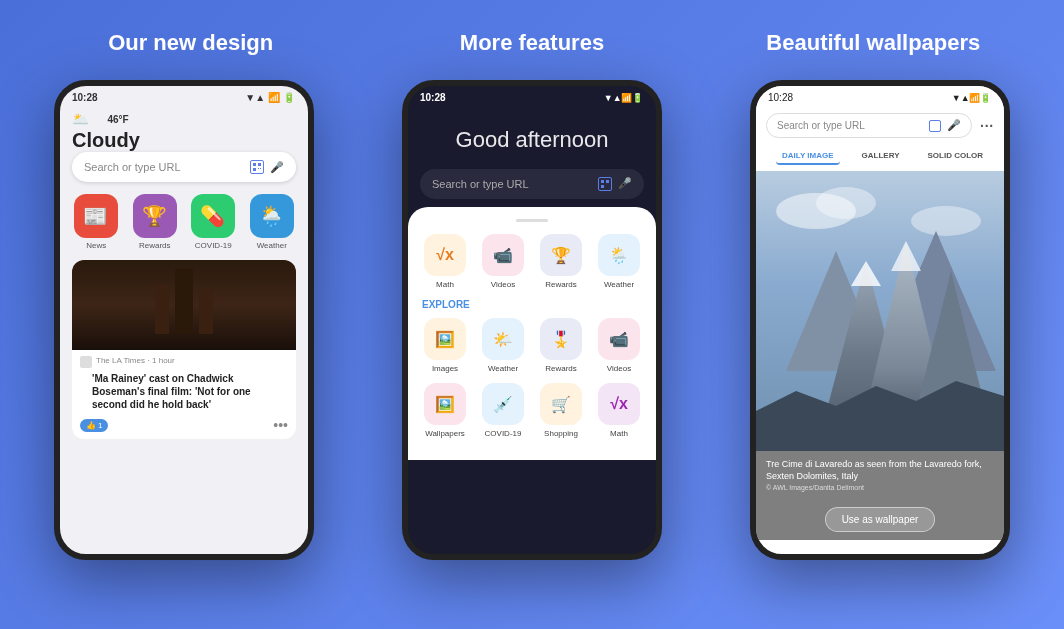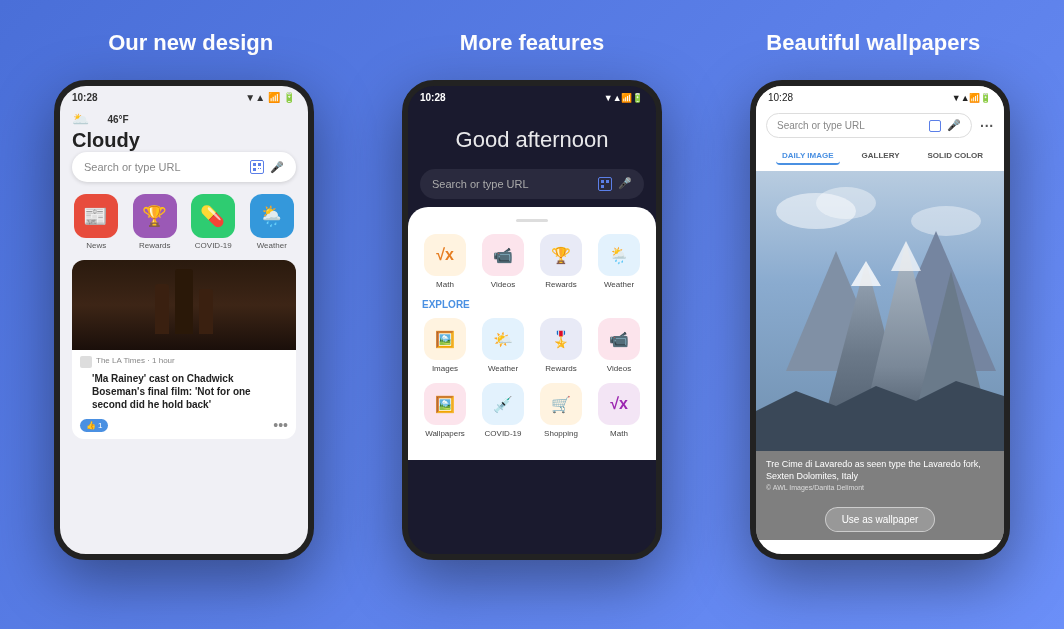--- a/index.html
+++ b/index.html
@@ -698,21 +698,21 @@
 
         <polygon points="110,90 125,115 95,115" fill="rgba(255,255,255,0.8)"></polygon>
         <polygon points="150,70 165,100 135,100" fill="rgba(255,255,255,0.7)"></polygon>
 
         <rect x="0" y="240" width="248" height="40" fill="#3a4858"></rect>
         <polygon points="0,240 40,220 80,235 120,215 160,230 200,210 248,225 248,280 0,280" fill="#3a4858"></polygon>
       </svg>
     </div>
 
     <div class="caption-box">
-      <div class="caption-title">Tre Cime di Lavaredo as seen type the Lavaredo fork, Sexten Dolomites, Italy</div>
+      <div class="caption-title">Tre Cime di Lavaredo as seen from the Lavaredo fork, Sexten Dolomites, Italy</div>
       <div class="caption-credit">© AWL Images/Danita Delimont</div>
     </div>
 
     <div class="wallpaper-btn-row">
       <button class="use-wallpaper-btn">Use as wallpaper</button>
     </div>
   </div>
 
 </div>
 

